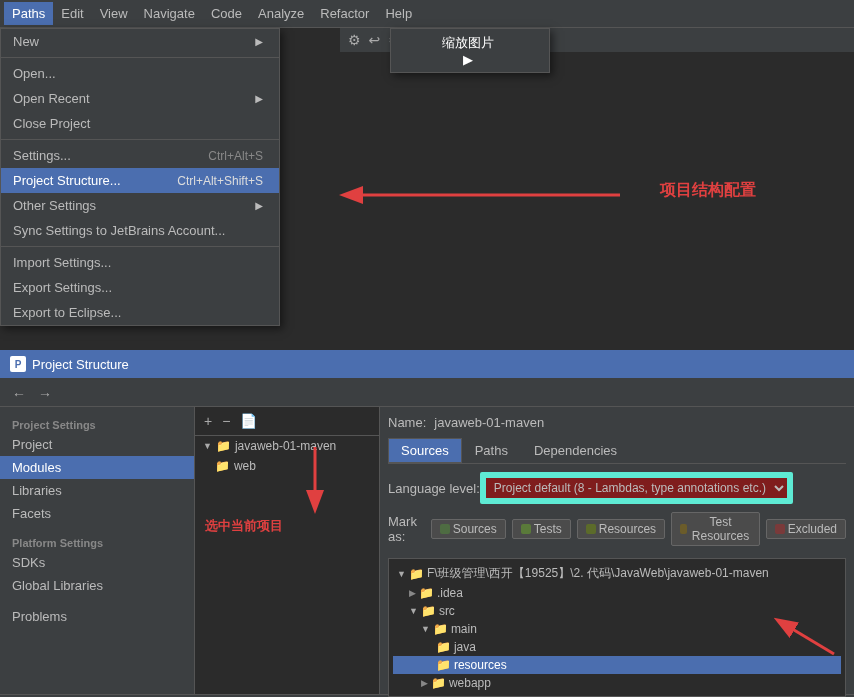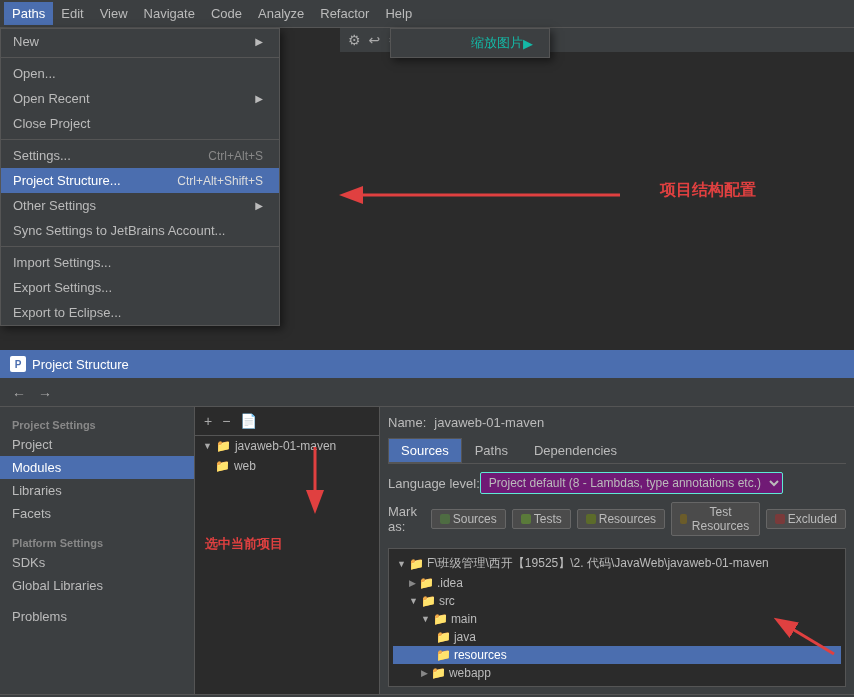--- a/index.html
+++ b/index.html
@@ -78,25 +78,26 @@
       left: 390px;
       background: #3c3f41;
       border: 1px solid #555;
       min-width: 160px;
       z-index: 101;
       box-shadow: 3px 3px 8px rgba(0,0,0,0.5);
     }
     .submenu-item {
       display: flex;
       align-items: center;
-      justify-content: flex-end;
+      justify-content: center;
       padding: 5px 16px 5px 12px;
-      color: #14b8a6;
+      color: #ffffff;
       cursor: pointer;
       font-size: 13px;
+      flex-direction: column;
     }
 
     
     .editor-area {
       position: absolute;
       top: 28px;
       left: 340px;
       right: 0;
       bottom: 0;
       background: #2b2b2b;
@@ -268,22 +269,22 @@
       border-color: #555;
     }
 
     .lang-row {
       display: flex;
       align-items: center;
       margin-bottom: 8px;
     }
     .lang-label { color: #bbbbbb; font-size: 13px; }
     .lang-select {
-      background: #701a75;
-      border: 1px solid #5eead4;
+      background: #7f1d1d;
+      border: 6px solid #5eead4;
       color: #bbbbbb;
       padding: 2px 4px;
       font-size: 12px;
       border-radius: 2px;
       min-width: 220px;
     }
 
     .mark-row {
       display: flex;
       align-items: center;
@@ -478,21 +479,21 @@
       </div>
 
       <svg style="position:absolute;top:40px;left:60px;width:120px;height:80px;pointer-events:none;" viewBox="0 0 120 80">
         <defs>
           <marker id="arrowhead2" markerWidth="8" markerHeight="8" refX="4" refY="3" orient="auto">
             <polygon points="0 0, 8 3, 0 6" fill="#e04040"></polygon>
           </marker>
         </defs>
         <line x1="60" y1="0" x2="60" y2="55" stroke="#e04040" stroke-width="3" marker-end="url(#arrowhead2)"></line>
       </svg>
-      <div style="position:absolute;top:128px;left:10px;color:#e04040;font-size:13px;font-weight:bold;">选中当前项目</div>
+      <div style="position:absolute;top:110px;left:10px;color:#e04040;font-size:13px;font-weight:bold;">选中当前项目</div>
     </div>
 
     <div class="right-panel" style="position:relative;">
 
       <div class="name-row">
         <span class="name-label">Name:</span>
         <span class="name-value">javaweb-01-maven</span>
       </div>
 
       <div class="tabs-row">

